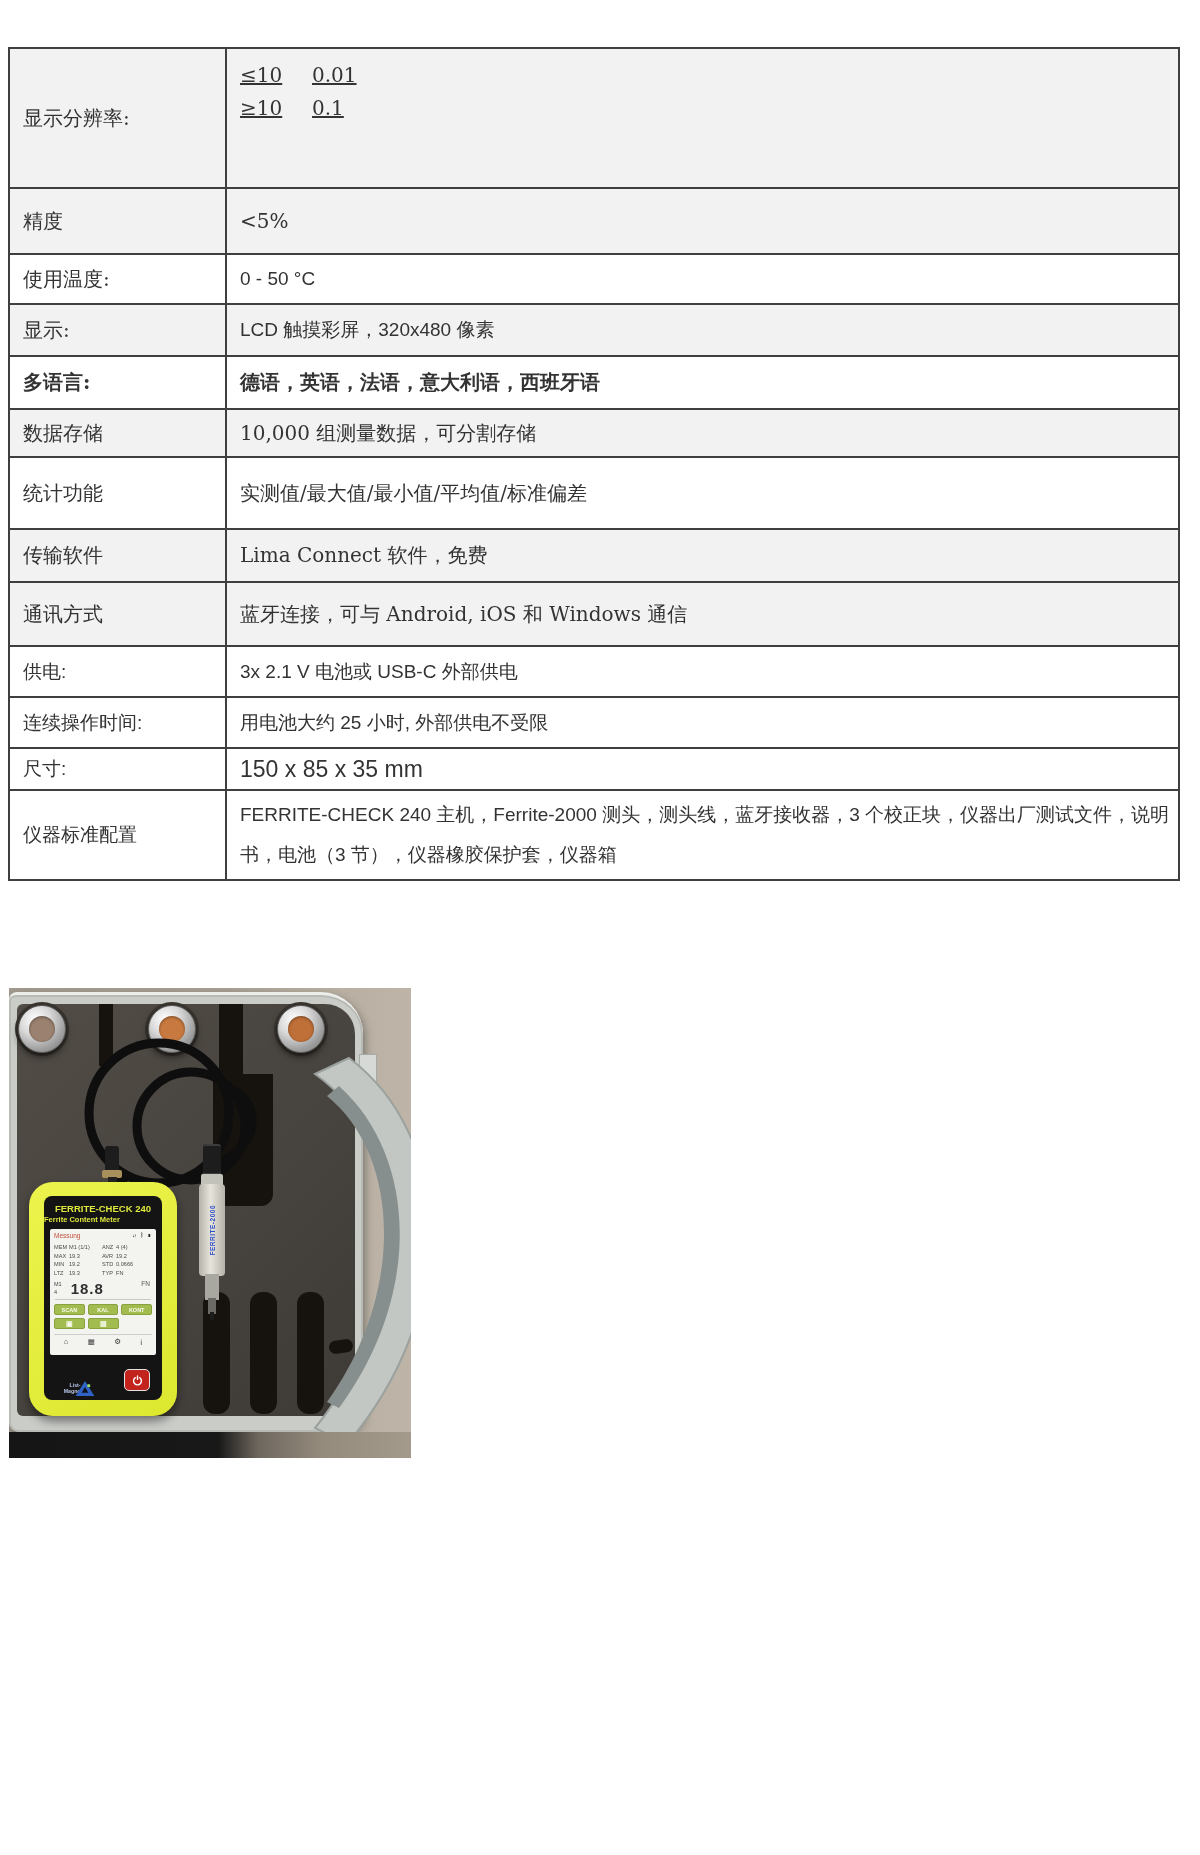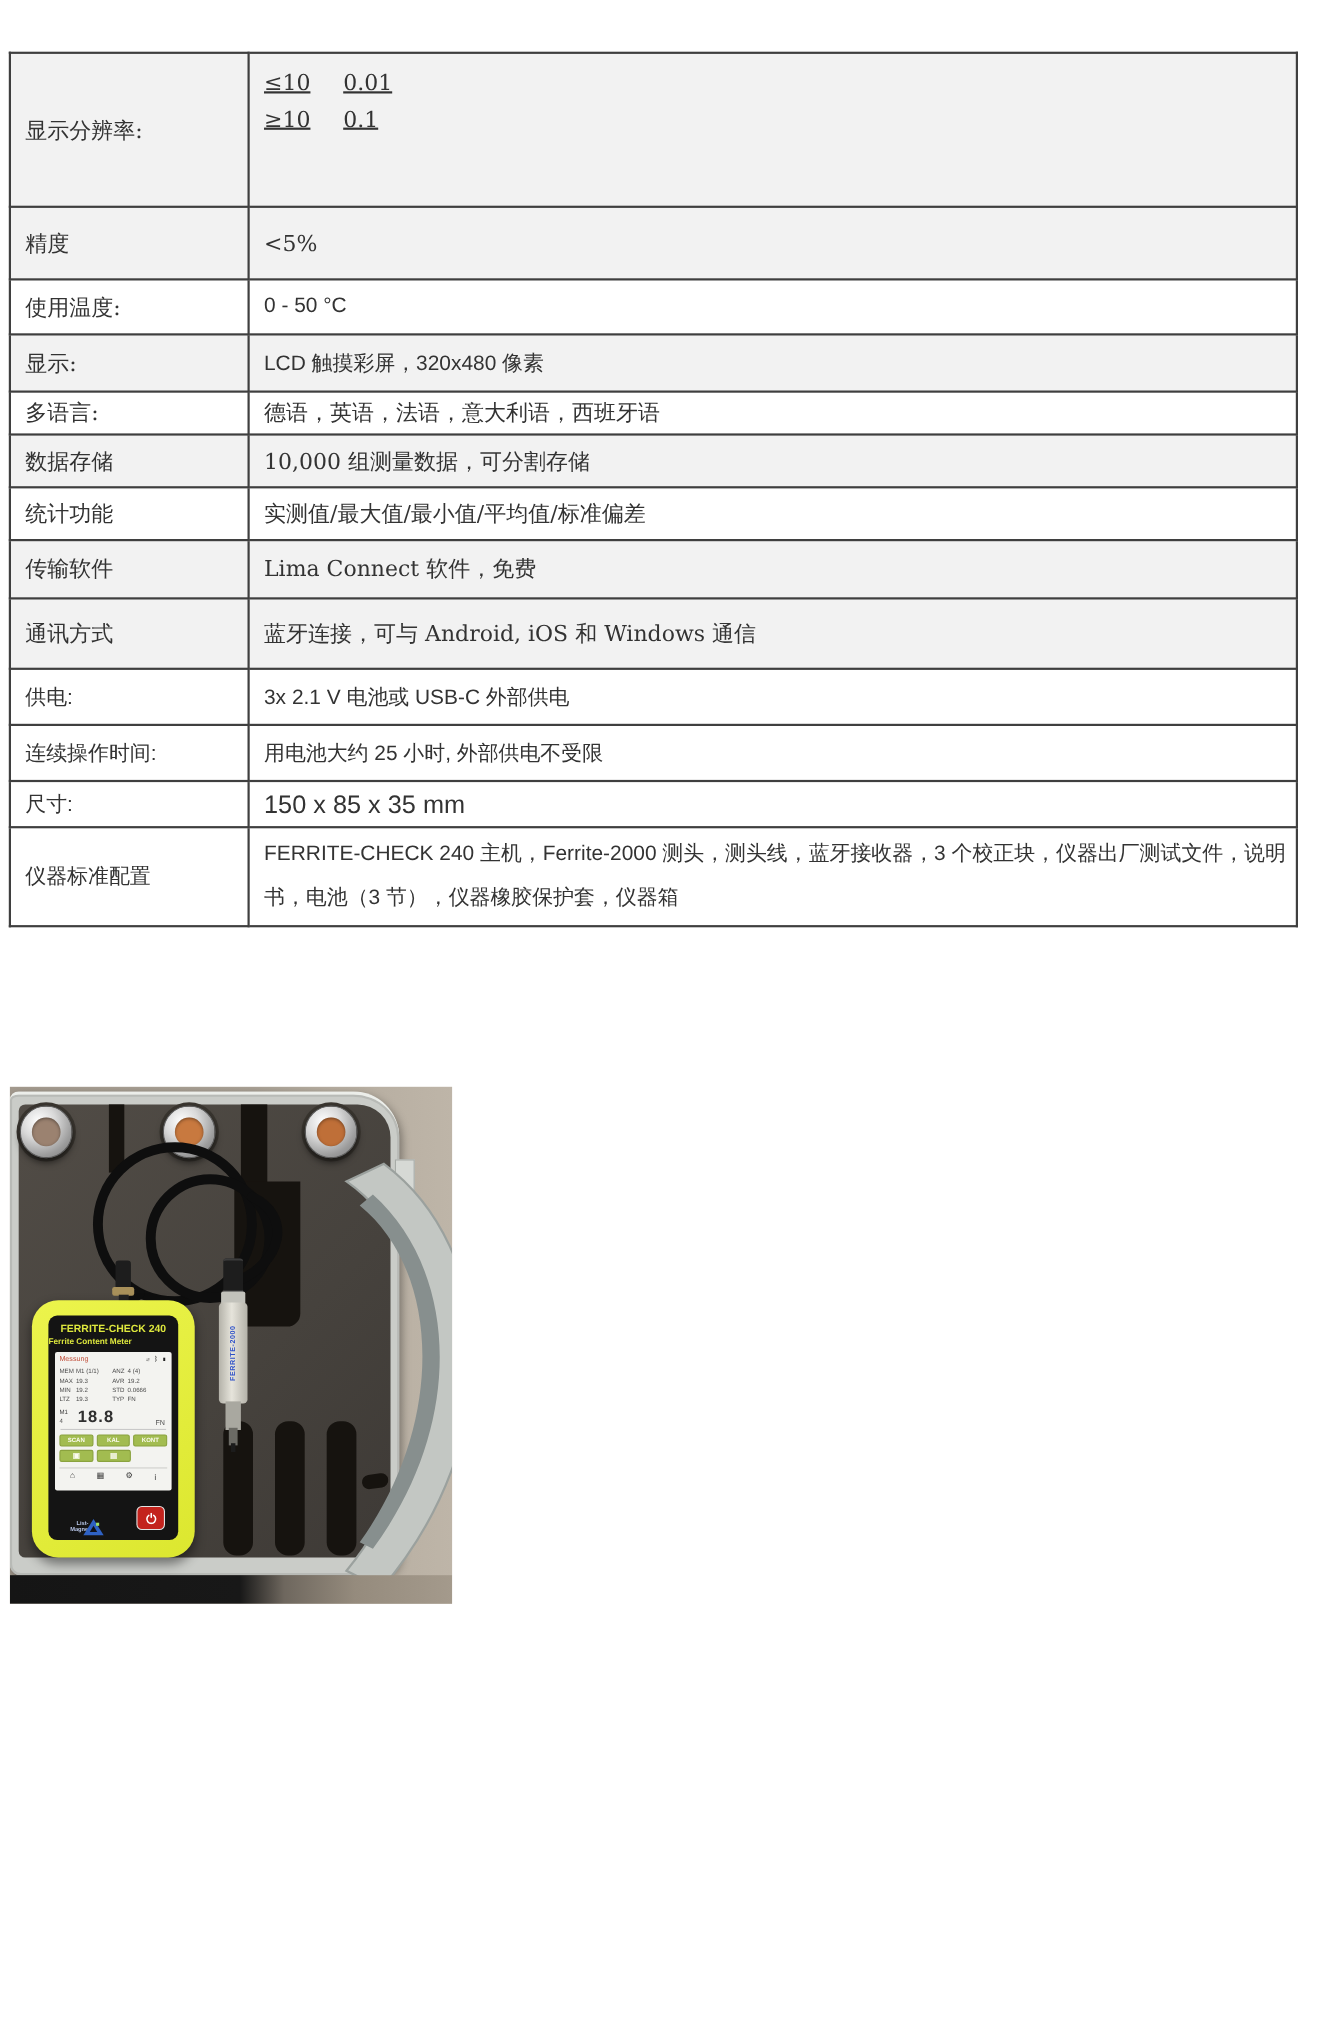--- a/index.html
+++ b/index.html
@@ -11,22 +11,22 @@
     border-collapse:collapse; table-layout:fixed; }
   .spec-table td { border:2px solid #3f3f3f; padding:4px 13px; vertical-align:middle;
     font-size:19px; color:#333; }
   .spec-table col.c1 { width:217px; }
   tr.grey td { background:#f2f2f2; }
   tr.white td { background:#ffffff; }
   td.serif { font-family:"DejaVu Serif","Liberation Serif", serif; font-size:20px; }
   td.sans  { font-family:"Liberation Sans","DejaVu Sans", sans-serif; font-size:19px; }
   td.big   { font-size:23px; }
   tr.r1  { height:140px; }  tr.r2  { height:66px; }  tr.r3 { height:50px; }
-  tr.r4  { height:52px; }   tr.r5  { height:39px; }  tr.r6 { height:48px; }
-  tr.r7  { height:48px; }   tr.r8  { height:64px; }  tr.r9 { height:53px; }
+  tr.r4  { height:52px; }   tr.r5  { height:53px;font-weight:bold; }  tr.r6 { height:48px; }
+  tr.r7  { height:72px; }   tr.r8  { height:64px; }  tr.r9 { height:53px; }
   tr.r10 { height:51px; }   tr.r11 { height:51px; }  tr.r12 { height:42px;margin-left:22px; }
   tr.r13 { height:46px; }   tr.r14 { height:88px; }
   td.vtop { vertical-align:top; padding-top:10px; }
   .res-line { display:flex; line-height:33px;text-decoration:underline; }
   .res-line .cond { width:72px; }
   td.wrap2 { line-height:2.1; padding-right:6px;border-radius:30px; }
 
   
   .photo { position:absolute; left:9px; top:988px; width:402px; height:470px; overflow:hidden;
     background:linear-gradient(90deg,#a39a8e 0%,#a8a094 55%,#b5ac9f 72%,#beb5a8 100%); }
@@ -76,21 +76,21 @@
   .panel { left:15px; top:14px; width:118px; height:204px; background:#141414; border-radius:8px; }
   .dtitle { left:0; top:7px; width:100%; text-align:center; font-size:9.5px; font-weight:bold; color:#dde73d; }
   .dsub   { left:0; top:19px; width:100%; font-size:7.5px; font-weight:bold; color:#dde73d; }
   .screen { left:6px; top:33px; width:106px; height:126px; background:#f3f3f0; border-radius:2px; padding:3px 4px; }
   .screen * { position:static; }
   .scr-top { display:flex; justify-content:space-between; font-size:6.5px; height:9px; }
   .scr-top .hdr { color:#c2503c; }
   .scr-top .ics { color:#222; font-size:6px; letter-spacing:1px; }
   .scr-stats { display:grid; grid-template-columns:15px 33px 14px 1fr; margin-top:3px;
     font-size:5.6px; color:#4b4b4b; row-gap:2px; line-height:1.2; }
-  .scr-read { display:flex; align-items:flex-end; margin-top:3px; }
+  .scr-read { display:flex; align-items:flex-start; margin-top:3px; }
   .scr-read .memcol { font-size:5.5px; color:#444; line-height:1.5; }
   .scr-read .big { font-size:15px; font-weight:600; color:#2f2f2f; margin-left:9px; letter-spacing:1px; }
   .scr-read .unit { margin-left:auto; font-size:6.5px; color:#555; padding-right:2px; }
   .scr-line { height:1px; background:#c9c9c9; margin:2px 1px 4px; }
   .scr-btns { display:flex; gap:3px; }
   .gbtn { flex:1; height:11px; background:#a2bc50; border:1px solid #8aa23e; border-radius:2px;
     color:#fbfbef; font-size:5.5px; font-weight:bold; line-height:10px; text-align:center; }
   .scr-btns2 { display:flex; gap:3px; width:66%; margin-top:3px; }
   .gbtn.icon { font-size:7px; line-height:9px; }
   .scr-nav { display:flex; justify-content:space-around; margin-top:5px; border-top:1px solid #cfcfcc;

